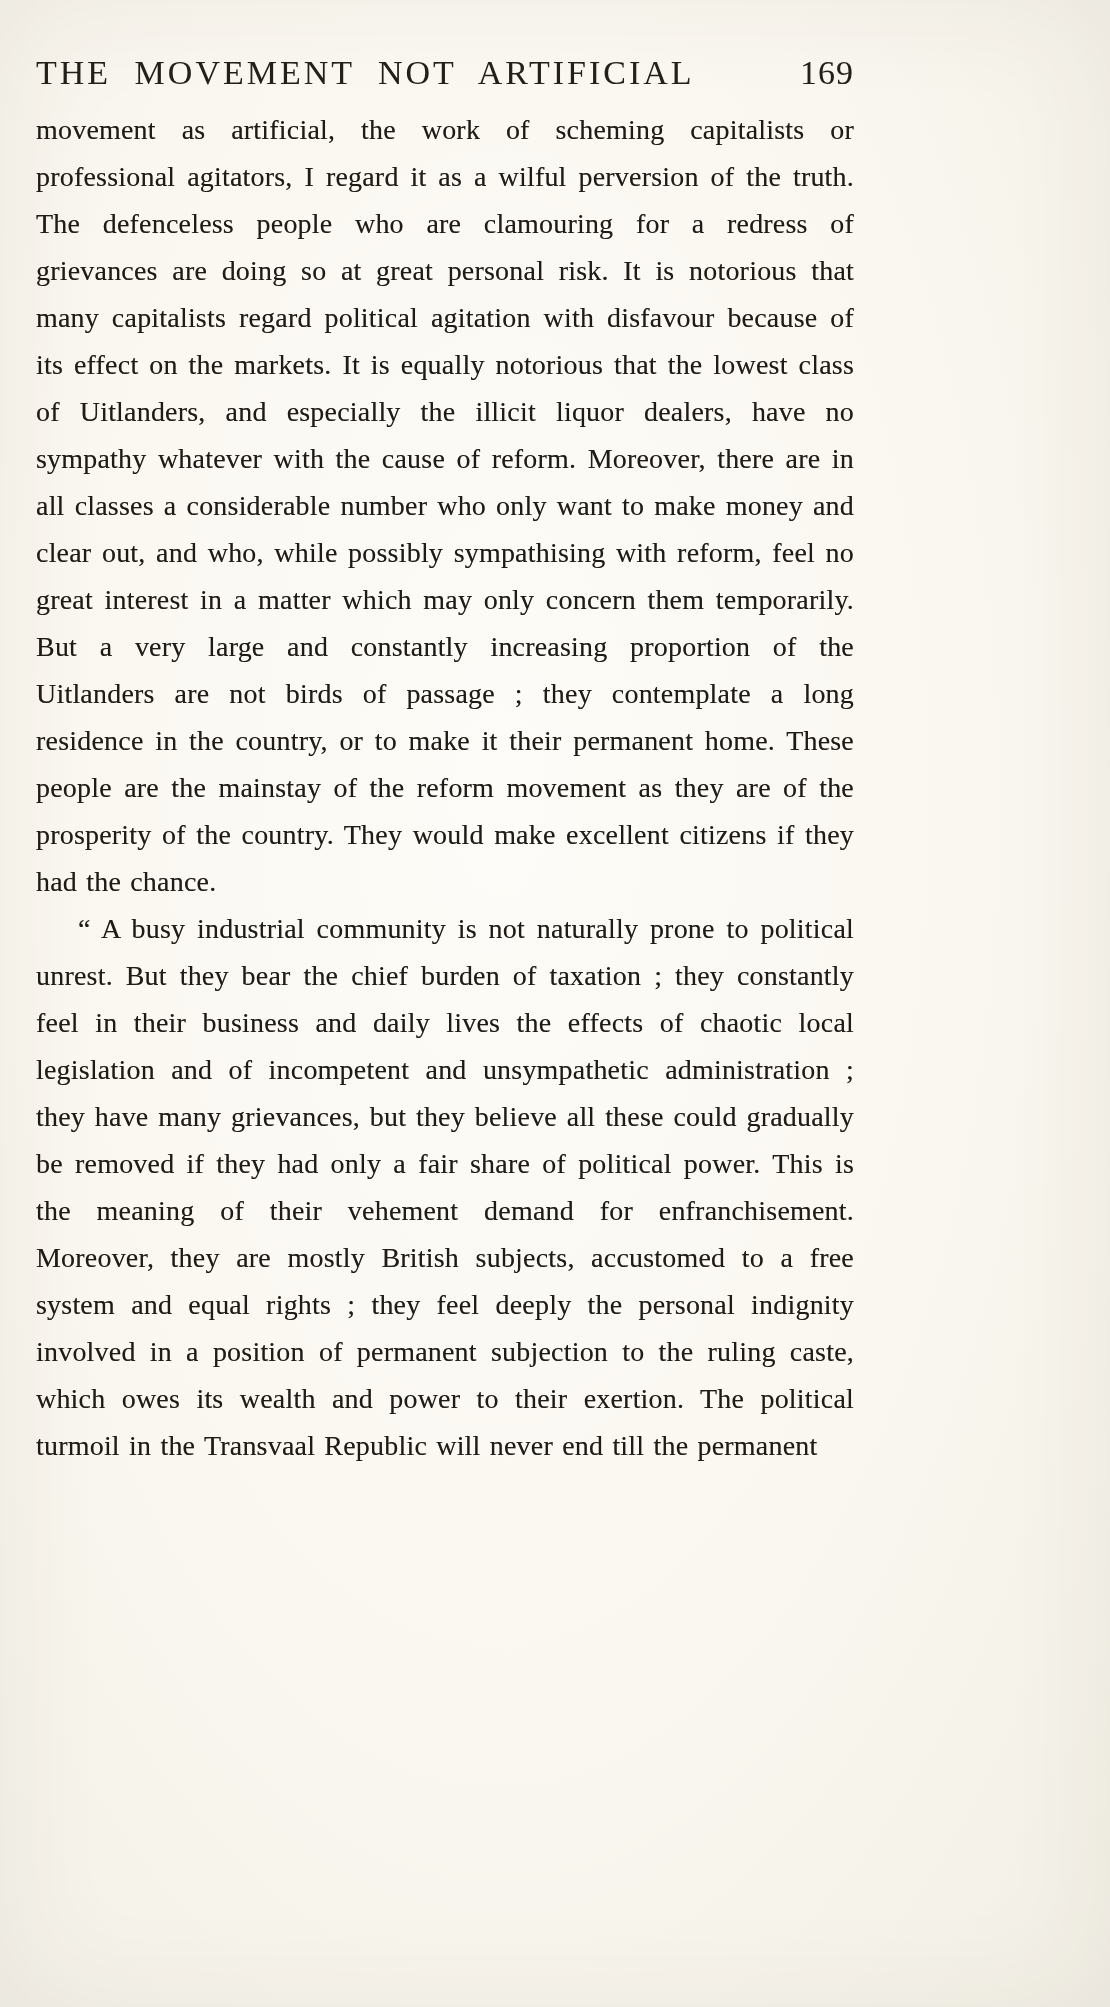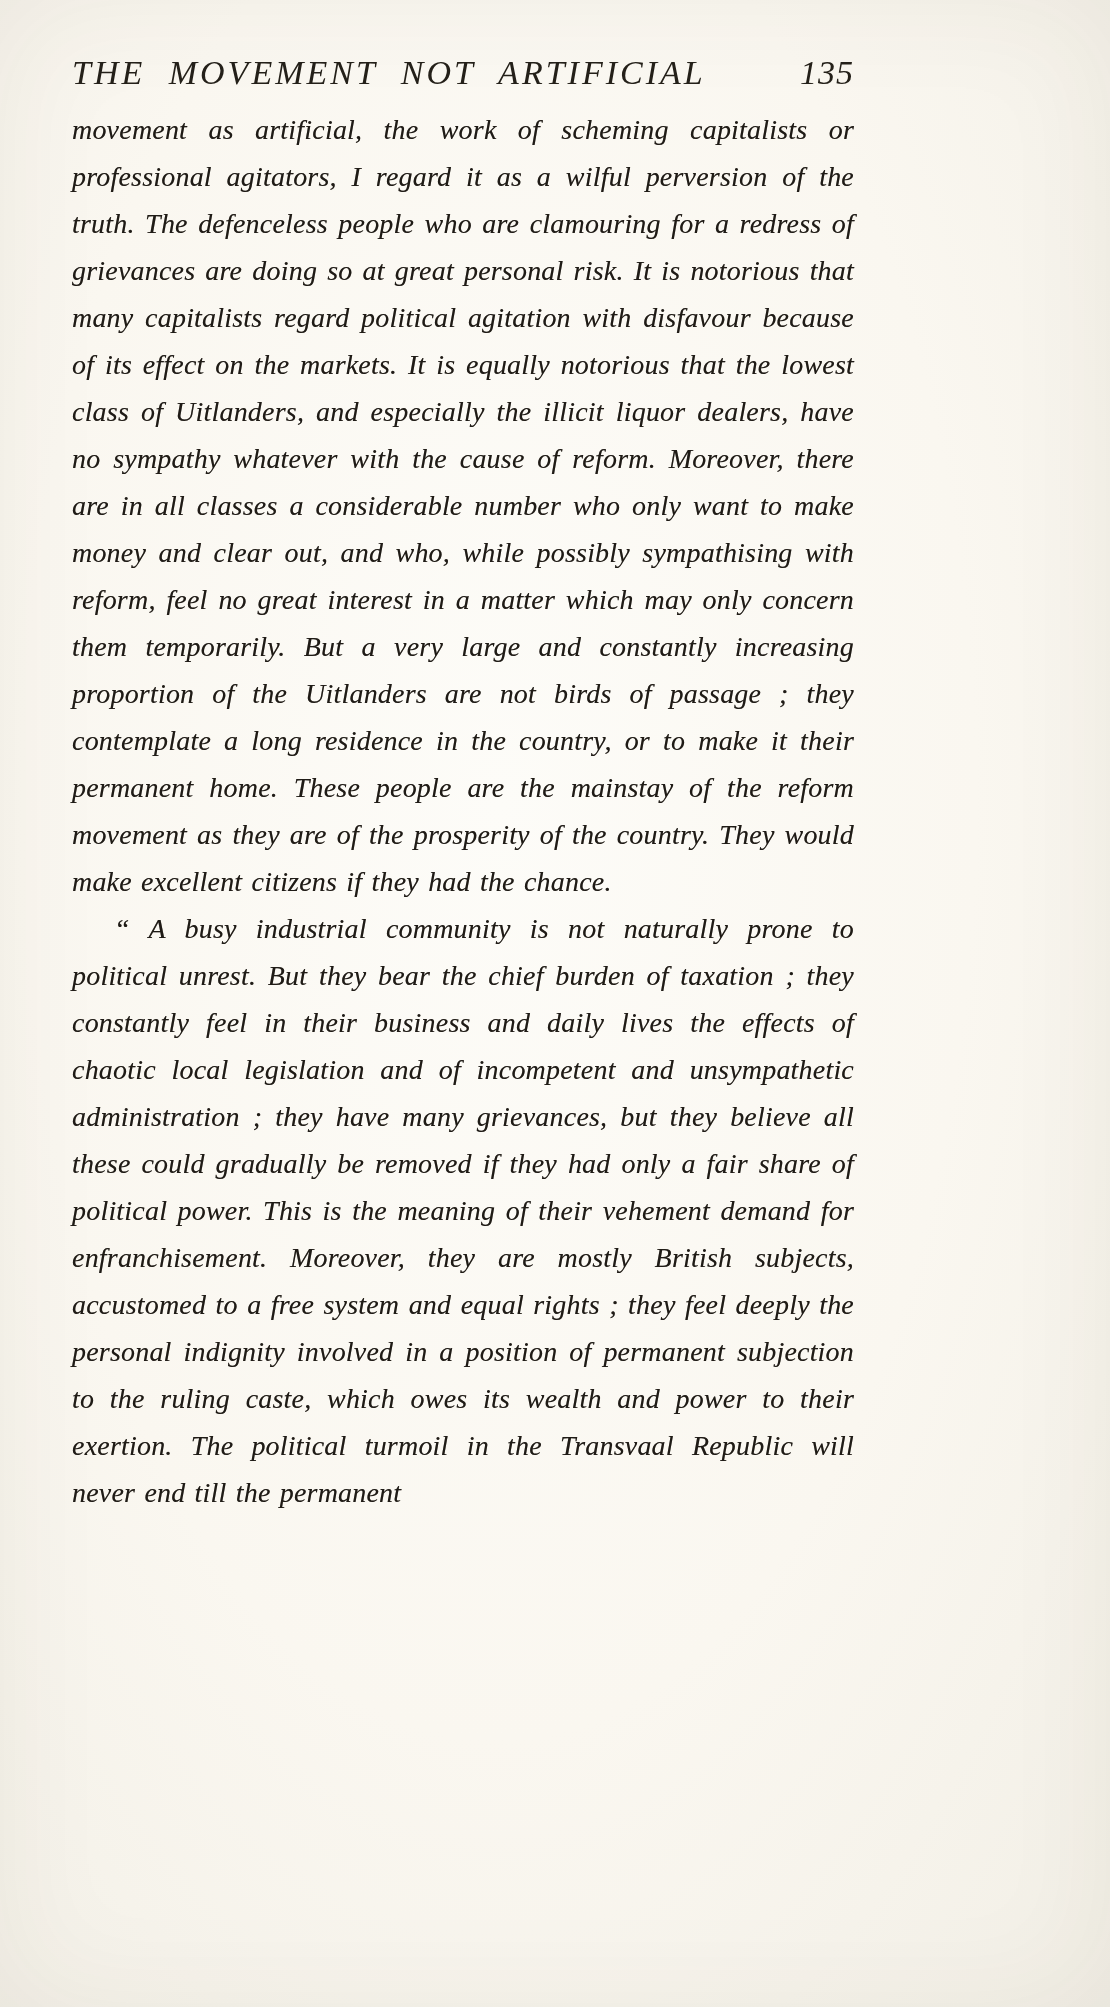--- a/index.html
+++ b/index.html
@@ -12,22 +12,21 @@
     width: 1110px;
     height: 2007px;
     margin: 0;
     background: radial-gradient(ellipse at 45% 40%, #fdfcf8 0%, #faf7f0 55%, #f2efe6 100%);
     box-shadow: inset 0 0 120px rgba(60,50,30,0.06);
     overflow: hidden;
     font-family: "Liberation Serif", "DejaVu Serif", serif;
     color: #211d18;
   }
   .content {
-    padding: 54px 256px 0 72px; 
-    font-style: italic;
+    padding: 54px 256px 0 36px; 
   }
   .running-header {
     display: flex;
     justify-content: space-between;
     align-items: baseline;
     font-size: 34px;
     font-weight: 400;
     letter-spacing: 3px;
     word-spacing: 12px;
     white-space: nowrap;
@@ -55,21 +54,21 @@
   }
 </style>
 </head>
 <body>
 
 <div class="page">
   <div class="content">
 
     <div class="running-header">
       <span class="header-title">THE MOVEMENT NOT ARTIFICIAL</span>
-      <span class="page-number">135</span>
+      <span class="page-number">169</span>
     </div>
 
     <div class="body-text">
       <p class="paragraph">movement as artificial, the work of scheming capitalists or professional agitators, I regard it as a wilful perversion of the truth. The defenceless people who are clamouring for a redress of grievances are doing so at great personal risk. It is notorious that many capitalists regard political agitation with disfavour because of its effect on the markets. It is equally notorious that the lowest class of Uitlanders, and especially the illicit liquor dealers, have no sympathy whatever with the cause of reform. Moreover, there are in all classes a considerable number who only want to make money and clear out, and who, while possibly sympathising with reform, feel no great interest in a matter which may only concern them temporarily. But a very large and constantly increasing proportion of the Uitlanders are not birds of passage ; they contemplate a long residence in the country, or to make it their permanent home. These people are the mainstay of the reform movement as they are of the prosperity of the country. They would make excellent citizens if they had the chance.</p>
       <p class="paragraph indented">“ A busy industrial community is not naturally prone to political unrest. But they bear the chief burden of taxation ; they constantly feel in their business and daily lives the effects of chaotic local legislation and of incompetent and unsympathetic administration ; they have many grievances, but they believe all these could gradually be removed if they had only a fair share of political power. This is the meaning of their vehement demand for enfranchisement. Moreover, they are mostly British subjects, accustomed to a free system and equal rights ; they feel deeply the personal indignity involved in a position of permanent subjection to the ruling caste, which owes its wealth and power to their exertion. The political turmoil in the Transvaal Republic will never end till the permanent</p>
     </div>
 
   </div>
 </div>
 

